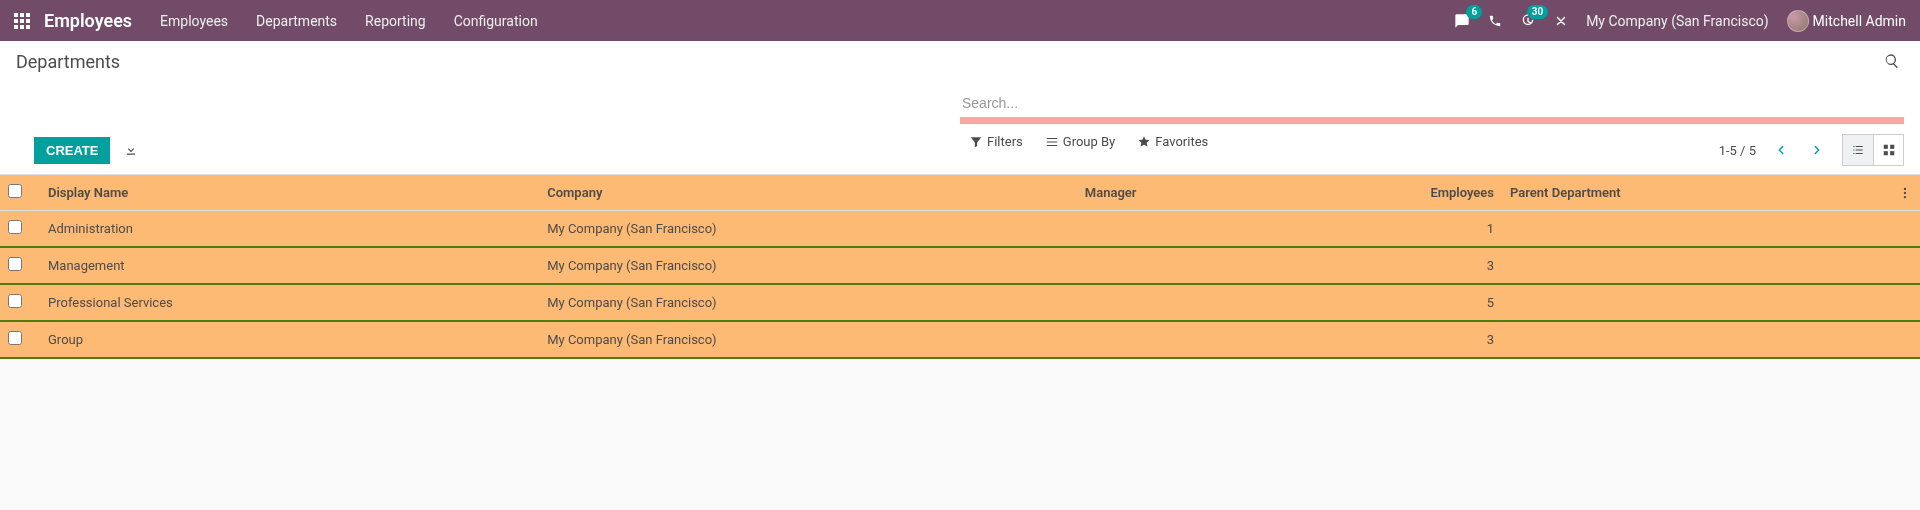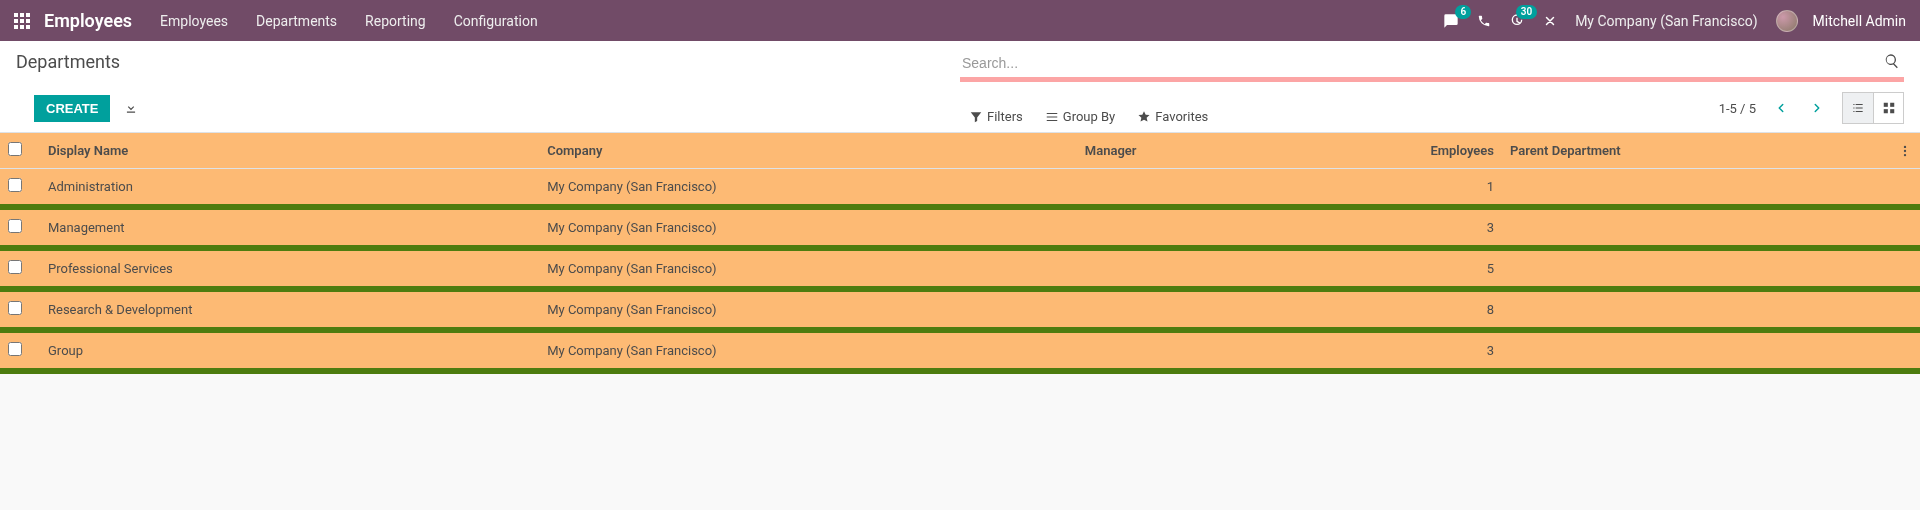--- a/index.html
+++ b/index.html
@@ -24,63 +24,64 @@
   .navbar .nav-links a { color: #eee; text-decoration: none; font-size: 14px; cursor: pointer; }
   .navbar .nav-right { display: flex; align-items: center; gap: 18px; font-size: 14px; }
   .navbar .icon-btn { position: relative; cursor: pointer; display:flex; align-items:center; }
   .badge {
     position: absolute; top: -8px; right: -12px;
     background: #00a09d; color: #fff;
     border-radius: 10px; font-size: 10px; font-weight:600;
     padding: 1px 5px; line-height: 1.2;
   }
   .company-name { color: #eee; cursor: pointer; }
-  .user { display: flex; align-items: center; gap: 15px; cursor: pointer; }
+  .user { display: flex; align-items: center; gap: 4px; cursor: pointer; }
   .avatar {
     width: 22px; height: 22px; border-radius: 50%;
     background: radial-gradient(circle at 30% 30%, #c9a, #876);
     border:1px solid rgba(255,255,255,.3);
   }
   
   .control-panel {
     background: #fff;
     border-bottom: 1px solid #dee2e6;
     padding: 10px 16px 0 16px;
   }
   .cp-row1 { display: flex; align-items: flex-start; }
   .cp-title { font-size: 18px; color: #4c4c4c; flex: 0 0 50%; }
   .cp-search-wrap { flex: 1; position: relative; }
   .cp-search {
-    width: 100%; border: none; border-bottom: 5px solid #fca5a5;
+    width: 100%; border: none; border-bottom: 7px solid #fca5a5;
     font-size: 14px; padding: 4px 28px 6px 2px; outline: none;
     color:#701a75;
+    margin-top:40px;
   }
   .cp-search::placeholder{color:#999;}
   .cp-search-icon { position: absolute; right: 4px; top: 2px; color:#4c4c4c; cursor:pointer;}
   .cp-row2 { display: flex; align-items: center; margin-top: 10px; padding-bottom: 8px; margin-left: 18px; }
   .btn-create {
     background: #00a09d; color: #fff; border: none;
     padding: 6px 12px; font-weight: 600; font-size: 13px;
     cursor: pointer; text-transform: uppercase;
   }
   .btn-import { margin-left: 14px; color: #4c4c4c; cursor: pointer; }
-  .cp-tools { flex: 0 0 50%; margin-left:auto; display:flex; align-items:flex-end; }
+  .cp-tools { flex: 0 0 50%; margin-left:auto; display:flex; align-items:flex-start; }
   .cp-tools-left { display:flex; gap:22px; }
   .tool-btn { color:#4c4c4c; cursor:pointer; font-size:13px; display:flex; align-items:center; gap:4px;}
   .cp-tools-right { margin-left:auto; display:flex; align-items:center; gap:14px;}
   .pager { color:#4c4c4c; font-size:13px; }
   .pager-btn { color:#00a09d; cursor:pointer; font-weight:bold; padding:0 4px;}
   .view-switch { display:flex; border:1px solid #ccc; }
   .view-btn { width:30px; height:30px; display:flex; align-items:center; justify-content:center; cursor:pointer; background:#fff; color:#4c4c4c;}
   .view-btn.active { background:#eef0f2;}
   .view-btn + .view-btn { border-left:1px solid #ccc;}
   
   table.list { width:100%; border-collapse:collapse; background:#fdba74;}
   table.list th, table.list td {
-    text-align:left; padding:9px 8px; border-bottom:6px solid #4d7c0f;
+    text-align:left; padding:9px 8px; border-bottom:2px solid #4d7c0f;
     font-size:13px; color:#4c4c4c;
   }
   table.list th { font-weight:600; border-bottom:1px solid #dee2e6;}
   .col-check { width:40px; text-align:center;}
   .col-name { width:26%;}
   .col-company { width:28%;}
   .col-manager { width:18%;}
   .col-employees { width:70px; text-align:right; padding-right:12px;}
   .col-parent { width:auto;}
   .col-opt { width:30px; text-align:center;}
@@ -260,29 +261,20 @@
         <td class="col-check"><input type="checkbox" style=""></td>
         <td class="col-name">Professional Services</td>
         <td class="col-company">My Company (San Francisco)</td>
         <td class="col-manager"></td>
         <td class="col-employees" style="text-align:right">5</td>
         <td class="col-parent"></td>
         <td class="col-opt"></td>
       </tr>
       <tr>
         <td class="col-check"><input type="checkbox" style=""></td>
-        <td class="col-name">Research &amp; Development</td>
-        <td class="col-company">My Company (San Francisco)</td>
-        <td class="col-manager"></td>
-        <td class="col-employees" style="text-align:right">8</td>
-        <td class="col-parent"></td>
-        <td class="col-opt"></td>
-      </tr>
-      <tr>
-        <td class="col-check"><input type="checkbox" style=""></td>
         <td class="col-name">Group</td>
         <td class="col-company">My Company (San Francisco)</td>
         <td class="col-manager"></td>
         <td class="col-employees" style="text-align:right">3</td>
         <td class="col-parent"></td>
         <td class="col-opt"></td>
       </tr>
     </tbody>
 </table>
 

